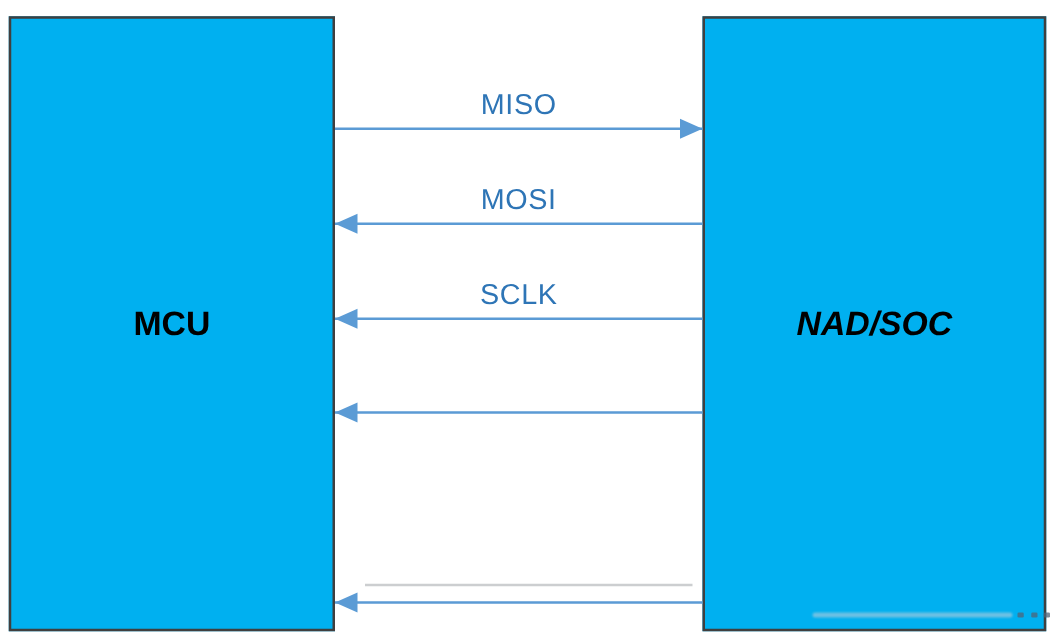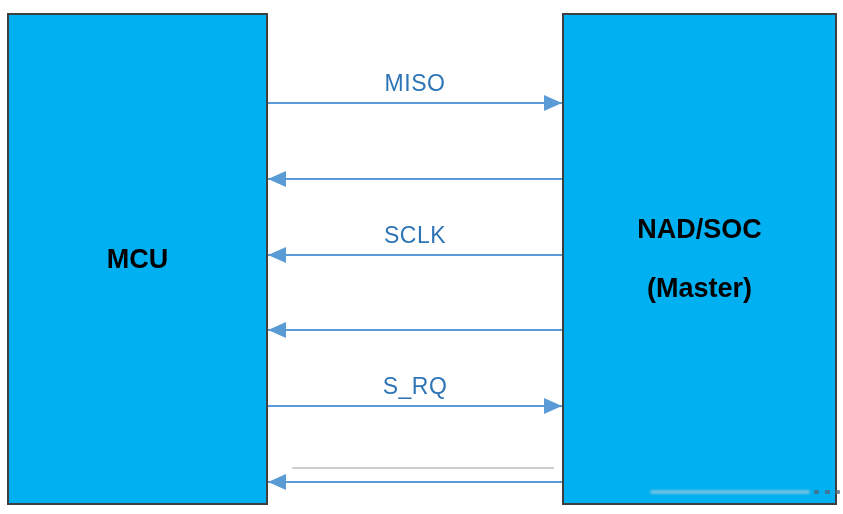--- a/index.html
+++ b/index.html
@@ -27,21 +27,21 @@
     align-items: center;
     justify-content: center;
     text-align: center;
     color: var(--box-text, #000000);
     font-weight: bold;
     font-size: 27px;
     line-height: 37px;
     gap: 22px;
   }
   .node-box.left  { left: 7px;   width: 261px; }
-  .node-box.right { left: 562px; width: 275px; }
+  .node-box.right { left: 562px; width: 275px; font-style: italic; }
 
   .signals-layer {
     position: absolute;
     left: 0; top: 15px;
     width: 843px; height: 514px;
   }
   .signal {
     position: absolute;
     left: 268px;
     width: 294px;
@@ -121,46 +121,41 @@
 <body>
 
 <div class="stage">
 
   <div class="node-box left">
     <div>MCU</div>
   </div>
 
   <div class="node-box right">
     <div>NAD/SOC</div>
-    <div>(Master)</div>
   </div>
 
   <div class="signals-layer">
       <div class="signal" style="top: 49px;">
         <div class="label">MISO</div>
         <div class="line"></div>
         <div class="head head-right"></div>
       </div>
       <div class="signal" style="top: 125px;">
+        <div class="label">MOSI</div>
         <div class="line"></div>
         <div class="head head-left"></div>
       </div>
       <div class="signal" style="top: 201px;">
         <div class="label">SCLK</div>
         <div class="line"></div>
         <div class="head head-left"></div>
       </div>
       <div class="signal" style="top: 276px;">
         <div class="line"></div>
         <div class="head head-left"></div>
-      </div>
-      <div class="signal" style="top: 352px;">
-        <div class="label">S_RQ</div>
-        <div class="line"></div>
-        <div class="head head-right"></div>
       </div>
       <div class="signal" style="top: 428px;">
         <div class="line"></div>
         <div class="head head-left"></div>
       </div>
     </div>
 
   <div class="wm-smudge-mrq"></div>
   <div class="wm-smudge-bottom"></div>
   <div class="wm-dots">

